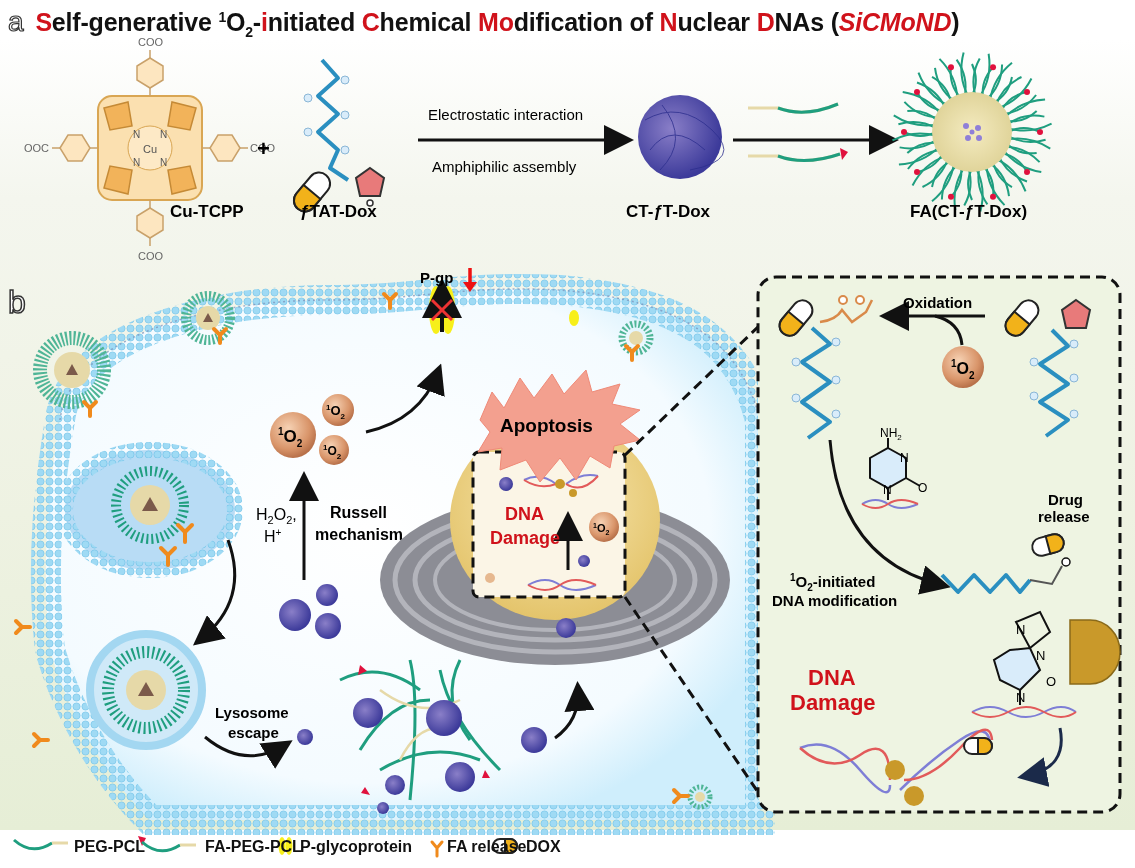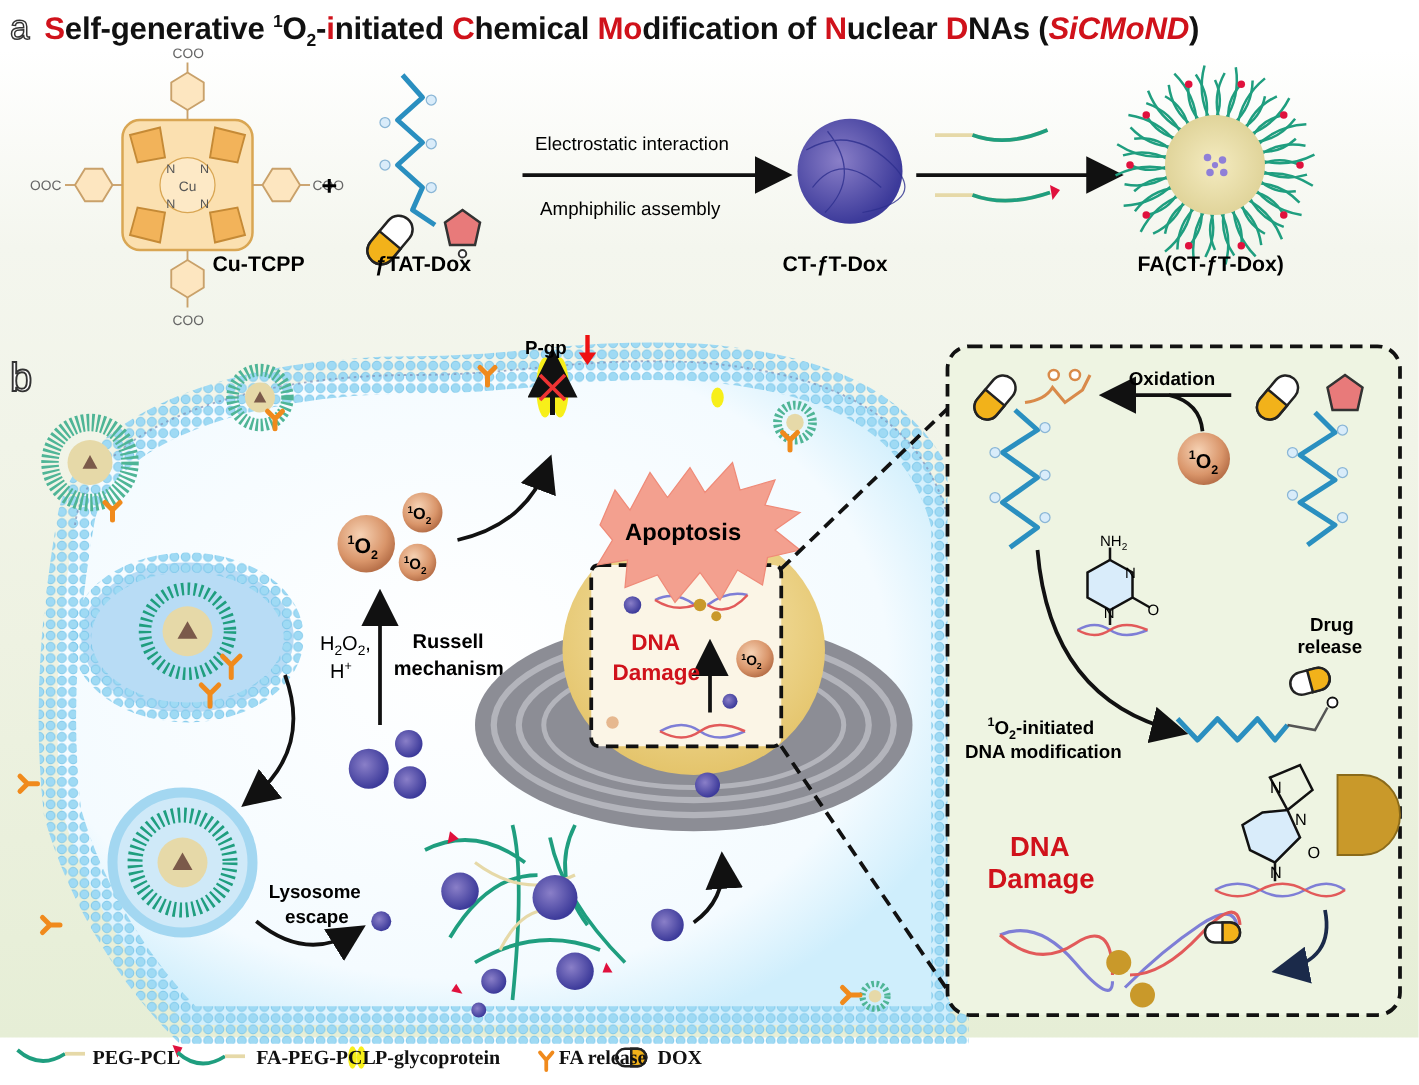--- a/index.html
+++ b/index.html
@@ -5,21 +5,21 @@
   html,body{margin:0;padding:0;}
   body{width:1135px;height:868px;position:relative;overflow:hidden;background:#ffffff;font-family:"Liberation Sans",sans-serif;color:#111;}
   #stage{position:absolute;left:0;top:0;width:1135px;height:700px;}
   .bg-grad{position:absolute;left:0;top:40px;width:1135px;height:790px;background:linear-gradient(180deg,#ffffff 0%,#f4f6ee 20%,#eef2e2 60%,#e6eed6 100%);}
   .abs{position:absolute;}
   .title{position:absolute;left:8px;top:6px;font-size:25px;font-weight:bold;white-space:nowrap;letter-spacing:-0.2px;}
   .title .panel{font-weight:normal;font-size:28px;color:#fff;-webkit-text-stroke:1.2px #333;margin-right:12px;}
   .sup{font-size:14px;vertical-align:super;}
   .sub{font-size:14px;vertical-align:sub;}
   .panel-b{position:absolute;left:8px;top:284px;font-size:32px;color:#fff;-webkit-text-stroke:1.5px #333;}
-  .legend{position:absolute;top:838px;font-size:16px;font-weight:bold;white-space:nowrap;font-family:Liberation Serif, serif;}
+  .legend{position:absolute;top:838px;font-size:16px;font-weight:bold;white-space:nowrap;}
   svg text{font-family:"Liberation Sans",sans-serif;}
 </style>
 </head>
 <body>
 
 <div id="stage">
   <div class="bg-grad"></div>
 
   <div class="title">
     <span class="panel">a</span><span id="title-segs"><span style="color: rgb(208, 18, 27);">S</span><span>elf-generative </span><span class="sup">1</span><span>O</span><span class="sub">2</span><span>-</span><span style="color: rgb(208, 18, 27);">i</span><span>nitiated </span><span style="color: rgb(208, 18, 27);">C</span><span>hemical </span><span style="color: rgb(208, 18, 27);">Mo</span><span>dification of </span><span style="color: rgb(208, 18, 27);">N</span><span>uclear </span><span style="color: rgb(208, 18, 27);">D</span><span>NAs (</span><span style="color: rgb(208, 18, 27); font-style: italic;">SiCMoND</span><span>)</span></span>

